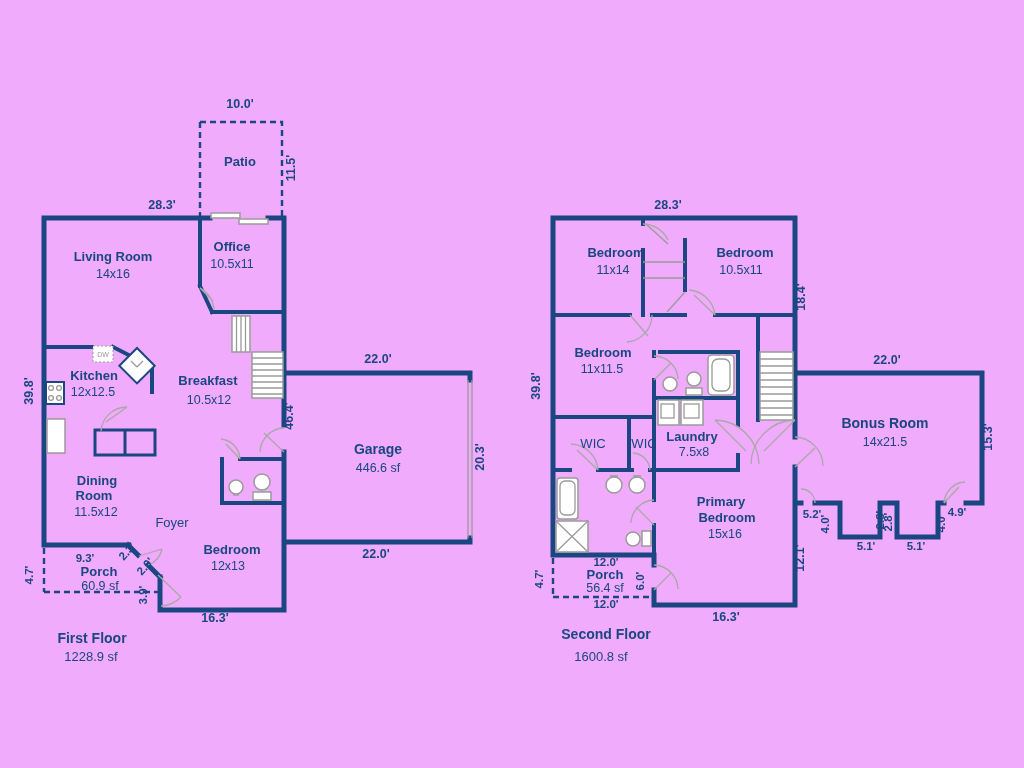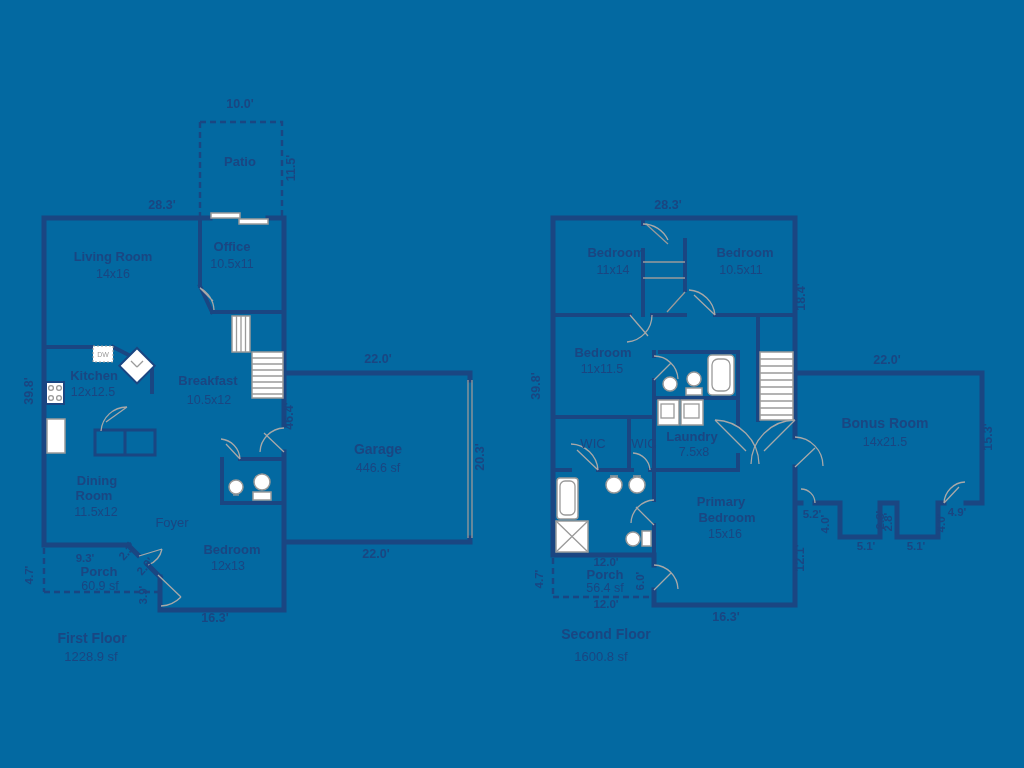--- a/index.html
+++ b/index.html
@@ -1,16 +1,16 @@
 <!DOCTYPE html>
 <html><head>
 <meta charset="utf-8">
 <style>
   html,body{margin:0;padding:0;background:#ffffff;}
-  .stage{position:relative;width:1024px;height:768px;background:#0369a1;overflow:hidden;
+  .stage{position:relative;width:1024px;height:768px;background:#f0abfc;overflow:hidden;
          font-family:"Liberation Sans",sans-serif;}
   svg{display:block;}
   
   .wall{stroke:#1a4682;stroke-width:5;fill:none;stroke-linecap:square;}
   .iwall{stroke:#1a4682;stroke-width:4;fill:none;stroke-linecap:square;}
   .cwall{stroke:#1a4682;stroke-width:3;fill:none;stroke-linecap:square;}
   .dash{stroke:#1a4682;stroke-width:2.4;fill:none;stroke-dasharray:6 4;}
   
   .fx{stroke:#9a9a9a;stroke-width:1.5;fill:#ffffff;}
   .fxl{stroke:#9a9a9a;stroke-width:1.3;fill:none;}

